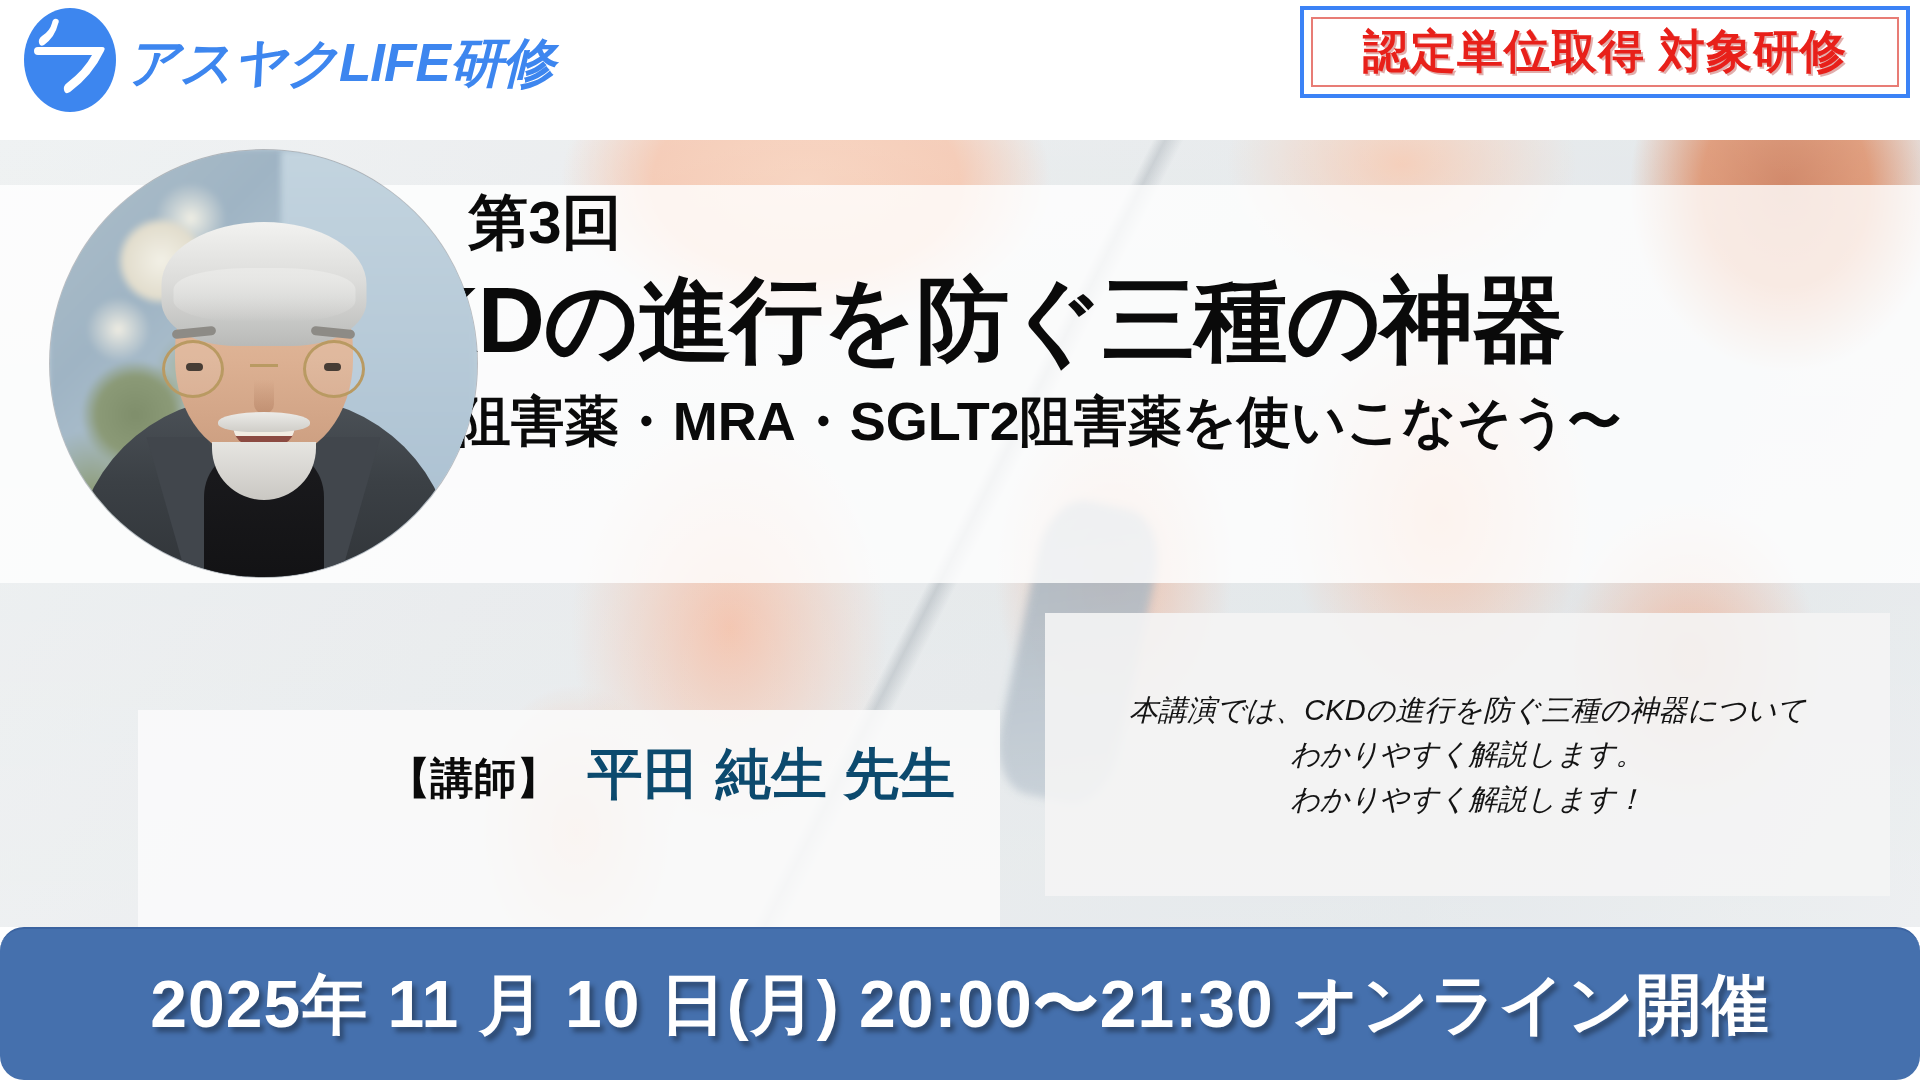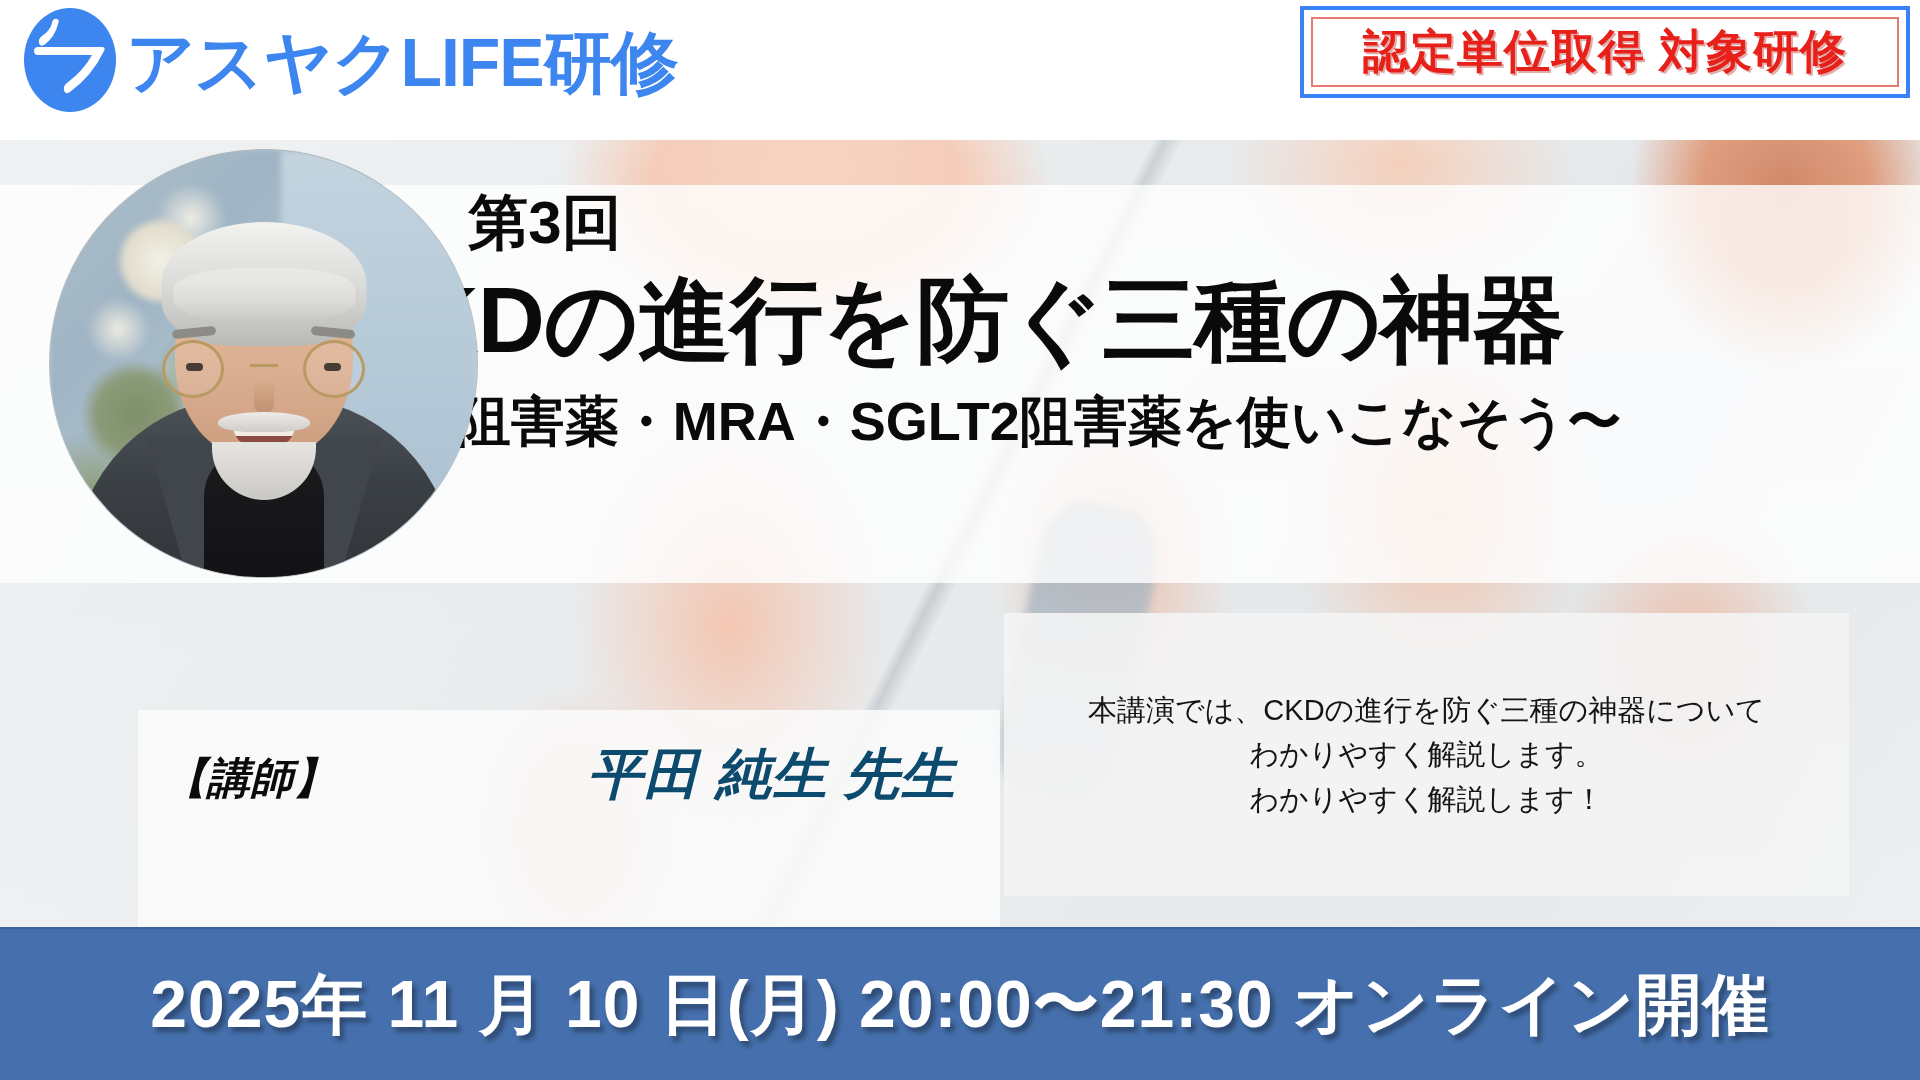--- a/index.html
+++ b/index.html
@@ -26,23 +26,23 @@
   }
   #brand {
     position:absolute; left:14px; top:4px;
     display:flex; align-items:center; gap:6px;
   }
   #brand-mark {
     width:112px; height:112px; position:relative; flex:0 0 auto;
   }
   #brand-mark svg { display:block; }
   #brand-text {
-    font-size:68px; font-weight:700; letter-spacing:-1px;
+    font-size:53px; font-weight:700; letter-spacing:-1px;
     line-height:1; white-space:nowrap;
-    margin-left:-6px; margin-top:4px;
+    margin-left:-6px; margin-top:4px;font-style:italic;
   }
 
   
   #cert-badge {
     position:absolute; right:10px; top:6px;
     width:610px; height:92px;
     border:4px solid #3b82f6;
     background:#fff;
     display:flex; align-items:center; justify-content:center;
     padding:7px;
@@ -257,49 +257,51 @@
     padding:14px 26px 10px 26px;
   }
   #speaker-org {
     text-align:right;
     font-size:37px; font-weight:700; color:#0b0b0b;
     line-height:1.36;
     letter-spacing:.5px;
     padding-right:18px;
   }
   #speaker-name-row {
-    display:flex; align-items:baseline; justify-content:space-between;
-    gap:36px; margin-top:14px; padding-right:18px;font-style:italic;
+    display:flex; align-items:baseline; justify-content:flex-end;
+    gap:28px; margin-top:14px; padding-right:18px;
   }
   #speaker-label { font-size:43px; font-weight:700; color:#0b0b0b; }
   #speaker-name  { font-size:55px; font-weight:700; color:#0c4a6e; letter-spacing:1px; }
 
   
   #desc-panel {
-    position:absolute; left:1004px; top:613px;
+    position:absolute; left:1045px; top:613px;
     width:845px; height:283px;
     background:rgba(244,244,244,.90);
     z-index:25;
     display:flex; flex-direction:column;
     align-items:center; justify-content:center;
     padding:12px 18px;
+    font-style:italic;
   }
   #desc-panel p {
     font-size:29px; color:#141414; line-height:1.52;
     text-align:center; white-space:nowrap;
     font-weight:400;
   }
 
   
   #date-bar {
     position:absolute; left:0; bottom:0; width:1920px; height:153px;
     background:#4570ad;
     display:flex; align-items:center; justify-content:center;
     z-index:45;
     border-top:2px solid #3b63a0;
+    border-radius:24px;
   }
   #date-text {
     font-size:66px; font-weight:700; color:#ffffff;
     letter-spacing:1px; white-space:nowrap;
     text-shadow:4px 5px 5px rgba(0,0,0,.35);
   }
 </style>
 </head>
 <body>
 

